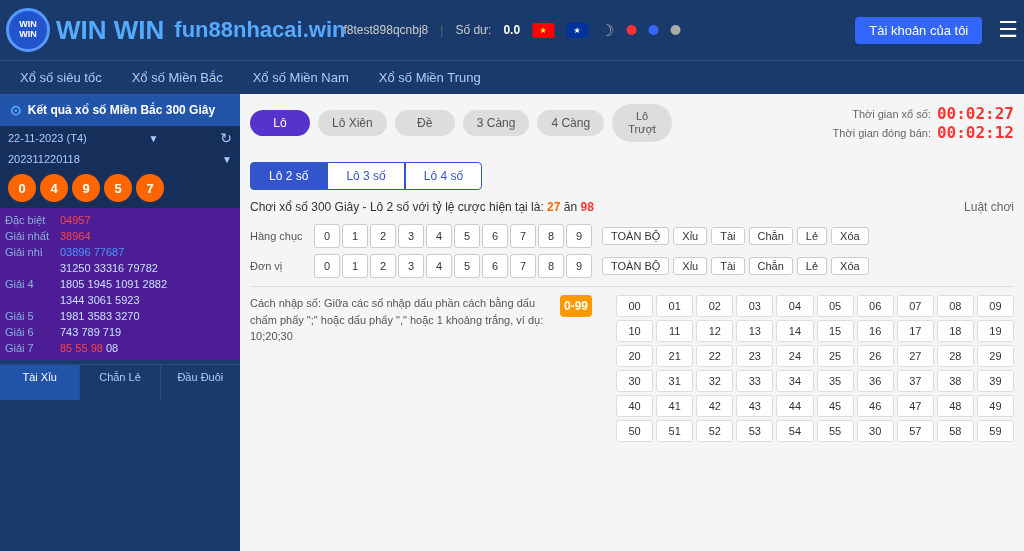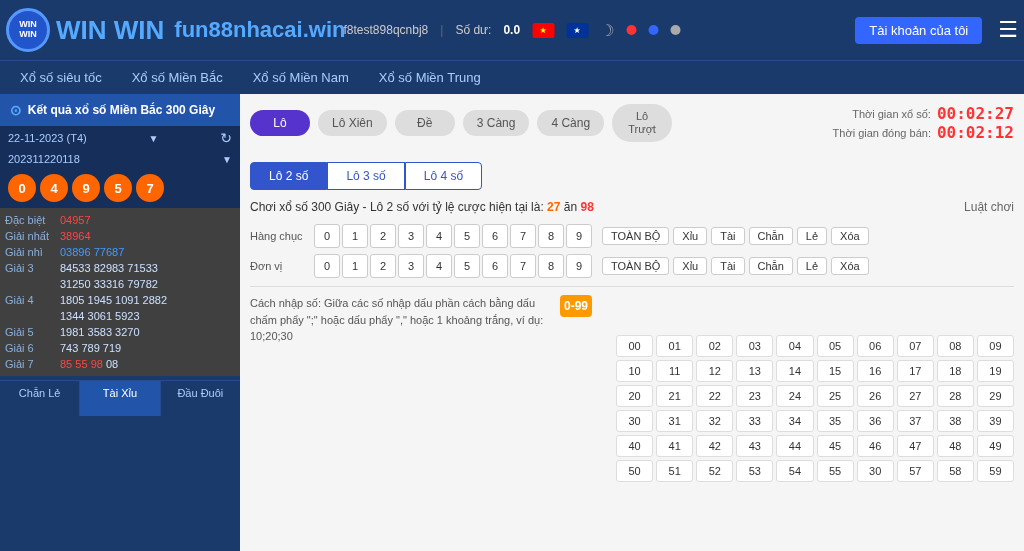--- a/index.html
+++ b/index.html
@@ -150,21 +150,21 @@
     .ball-orange { background: #ff6600; }
     .result-table { width: 100%; border-collapse: collapse; }
     .result-table td {
       padding: 2px 5px;
       color: #cce0ff;
       font-size: 11px;
     }
     .result-table .label-col { color: #8ab0dd; width: 55px; }
     .result-table .red { color: #ff4444; }
     .result-table .blue { color: #4499ff; }
-    .result-section { padding: 4px 0; background: #404040; }
+    .result-section { padding: 4px 0; background: #4c1d95; }
     .bottom-tab {
       flex: 1;
       text-align: center;
       padding: 6px 0;
       font-size: 11px;
       cursor: pointer;
       background: #1a3a6b;
       color: #aaccff;
       border-right: 1px solid #2a4a8b;
     }
@@ -305,21 +305,20 @@
       font-weight: bold;
       cursor: pointer;
     }
 
     
     .number-grid {
       display: grid;
       grid-template-columns: repeat(10, 1fr);
       gap: 3px;
       flex: 1;
-      margin-top: 40px;
     }
     .num-cell {
       background: white;
       border: 1px solid #ddd;
       border-radius: 3px;
       text-align: center;
       padding: 4px 2px;
       font-size: 11px;
       cursor: pointer;
       color: #333;
@@ -408,24 +407,20 @@
           </tr>
           <tr>
             <td class="label-col">Giải nhất</td>
             <td class="red">38964</td>
           </tr>
           <tr>
             <td class="label-col">Giải nhì</td>
             <td><span class="blue">03896</span>  <span class="blue">77687</span></td>
           </tr>
           <tr>
-            <td class="label-col">Giải 3</td>
-            <td style="color:#cce0ff;">84533 82983 71533</td>
-          </tr>
-          <tr>
             <td class="label-col"></td>
             <td style="color:#cce0ff;">31250 33316 79782</td>
           </tr>
           <tr>
             <td class="label-col">Giải 4</td>
             <td style="color:#cce0ff;">1805 1945 1091 2882</td>
           </tr>
           <tr>
             <td class="label-col"></td>
             <td style="color:#cce0ff;">1344 3061 5923</td>
@@ -439,22 +434,22 @@
             <td style="color:#cce0ff;margin-left:9px;">743  789  719</td>
           </tr>
           <tr>
             <td class="label-col">Giải 7</td>
             <td style="color:#cce0ff;"><span style="color:#ff4444;">85</span>  <span style="color:#ff4444;">55</span>  <span style="color:#ff4444;">98</span>  <span>08</span></td>
           </tr>
         </tbody>
           </table>
       </div>
       <div style="height:36px; display:flex; border-top: 1px solid #2a4a8b; margin-top:4px;">
+        <div class="bottom-tab active">Tài Xỉu</div>
         <div class="bottom-tab">Chẵn Lẻ</div>
-        <div class="bottom-tab active">Tài Xỉu</div>
         <div class="bottom-tab" style="border-right:none;">Đầu Đuôi</div>
       </div>
     </div>
   </div>
 
   <div class="content">
 
     <div style="display:flex; align-items:flex-start; margin-bottom:10px;">
       <div class="game-tabs" style="flex:1; flex-wrap:wrap;">
         <div class="game-tab active">Lô</div>

